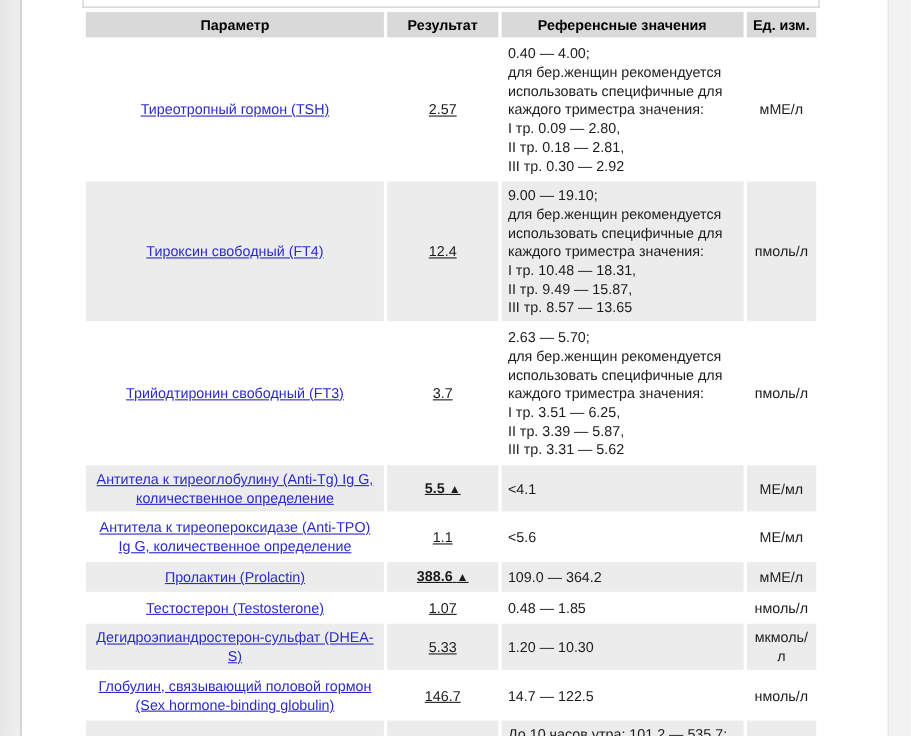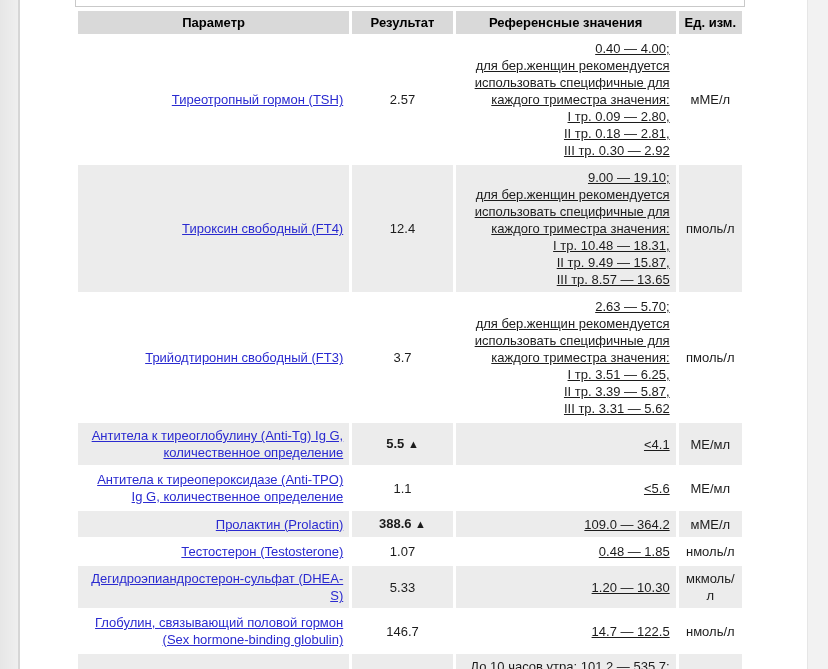--- a/index.html
+++ b/index.html
@@ -56,26 +56,25 @@
     vertical-align: middle;
     background: #ffffff;
   }
   .results-table tr.striped td {
     background: var(--stripe-bg, #ececec);
   }
   .col-param { width: 259px; }
   .col-result { width: 96px; }
   .col-ref { width: 210px; }
   .col-unit { width: 53px; }
-  td.param { text-align: right; }
-  td.result { text-align: center; }
+  td.param { text-align: center; }
+  td.result { text-align: center; text-decoration: underline; }
   td.ref {
-    text-align: right;
+    text-align: left;
     white-space: pre-line;
-    text-decoration: underline;
   }
   td.unit { text-align: center; margin-left: 36px; }
   a.param-link {
     color: var(--link-blue, #2a2ad0);
     text-decoration: underline;
     cursor: pointer;
   }
   td.result.abnormal { font-weight: 700; }
   .flag-icon { font-size: 11px; }
 </style>

